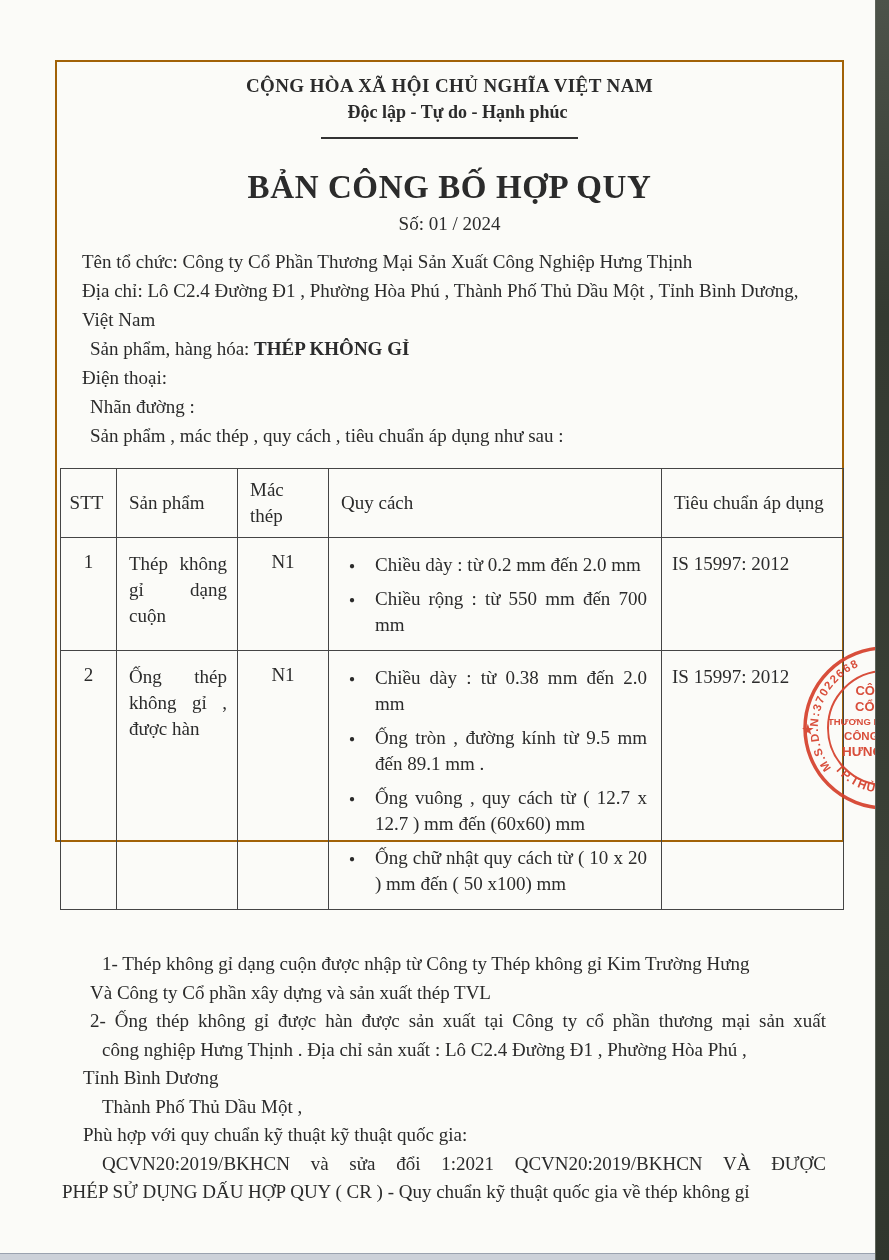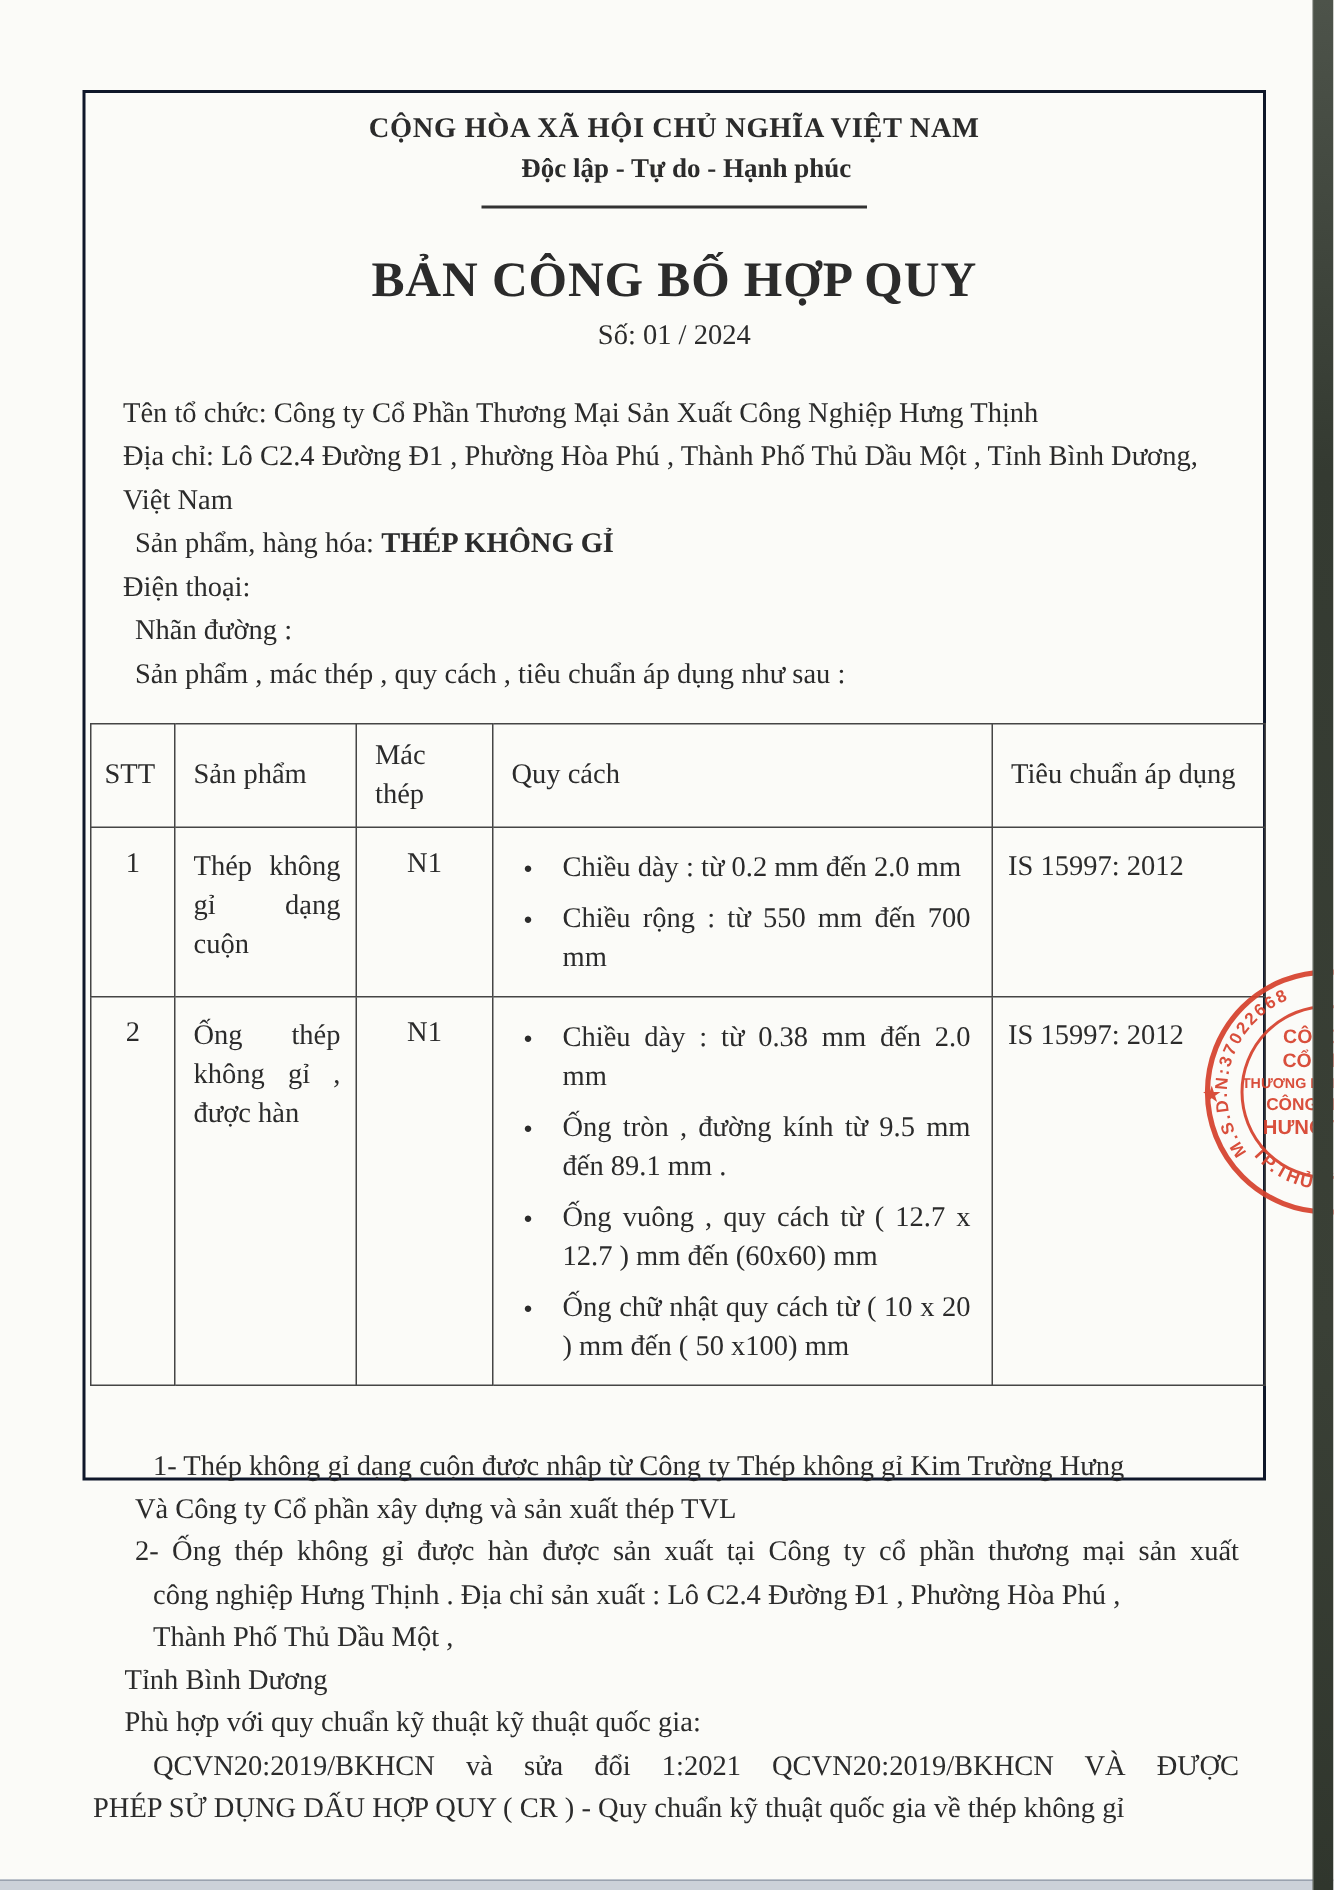--- a/index.html
+++ b/index.html
@@ -19,37 +19,37 @@
     border-left:1px solid #5d635a;
   }
   .edge-bottom {
     position:absolute; bottom:0; left:0; width:889px; height:6px; z-index:5;
     background:#ccd1d9; border-top:1px solid #9aa2af;
   }
 
   
   .border-box {
     position:absolute; left:55px; top:60px;
-    width:789px; height:927px;
-    border:2px solid #0f172a;
+    width:789px; height:782px;
+    border:2px solid #a16207;
     box-sizing:border-box;
     z-index:1;
   }
   .inner { padding-top:11px; }
 
   .nat-header { text-align:center; font-size:19px; font-weight:bold; letter-spacing:.4px; line-height:26px; }
   .motto-wrap { text-align:center; margin-top:1px; }
   .motto {
     display:inline-block; font-size:18px; font-weight:bold; line-height:24px;
     padding:0 10px 13px 26px; border-bottom:2px solid #333;
   }
   .doc-title { text-align:center; font-size:33px; font-weight:bold; letter-spacing:.6px; margin-top:33px; line-height:31px; }
   .doc-number { text-align:center; font-size:19px; margin-top:7px; line-height:27px; }
 
-  .p-block { font-size:19px; line-height:29px; padding:0 20px 0 25px; margin-top:24px; }
+  .p-block { font-size:19px; line-height:29px; padding:0 20px 0 25px; margin-top:10px; }
   .p-line { text-align:left; }
   .ind8 { padding-left:8px; }
   .bold { font-weight:bold; }
 
   
   table.doc-table {
     margin:18px 0 0 3px; width:783px;
     border-collapse:collapse; table-layout:fixed;
     font-size:19px;
   }
@@ -150,22 +150,22 @@
             <td class="standard">IS 15997: 2012</td>
           </tr>
         </tbody>
     </table>
 
     <div class="notes">
         <div class="nl i45">1-  Thép không gỉ dạng cuộn được nhập từ Công ty Thép không gỉ Kim Trường Hưng</div>
         <div class="nl i33">Và Công ty Cổ phần xây dựng và sản xuất thép TVL</div>
         <div class="nl i33 just">2-  Ống thép không gỉ được hàn được sản xuất tại Công ty cổ phần thương mại sản xuất</div>
         <div class="nl i45">công nghiệp Hưng Thịnh . Địa chỉ sản xuất : Lô C2.4 Đường Đ1 , Phường Hòa Phú ,</div>
+        <div class="nl i26">Tỉnh Bình Dương</div>
         <div class="nl i45">Thành Phố Thủ Dầu Một ,</div>
-        <div class="nl i26">Tỉnh Bình Dương</div>
         <div class="nl i26">Phù hợp với quy chuẩn kỹ thuật kỹ thuật quốc gia:</div>
         <div class="nl i45 just">QCVN20:2019/BKHCN và sửa đổi 1:2021 QCVN20:2019/BKHCN VÀ ĐƯỢC</div>
         <div class="nl i5">PHÉP SỬ DỤNG DẤU HỢP QUY ( CR ) -  Quy chuẩn kỹ thuật quốc gia về thép không gỉ</div>
       </div>
   </div>
 </div>
 
 <svg class="stamp" width="200" height="200" viewBox="0 0 200 200">
   <defs>
     <path id="arcTop" d="M 52.6,147.4 A 67,67 0 1 1 147.4,147.4" fill="none"></path>

